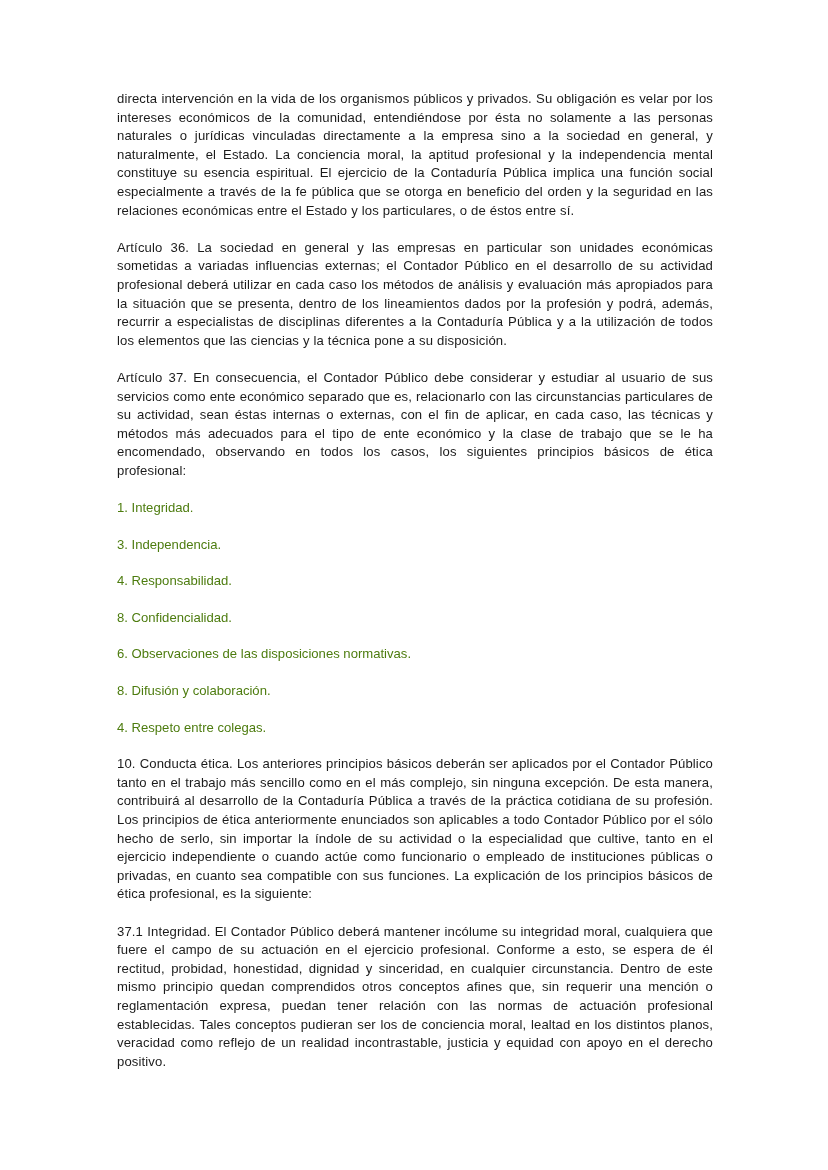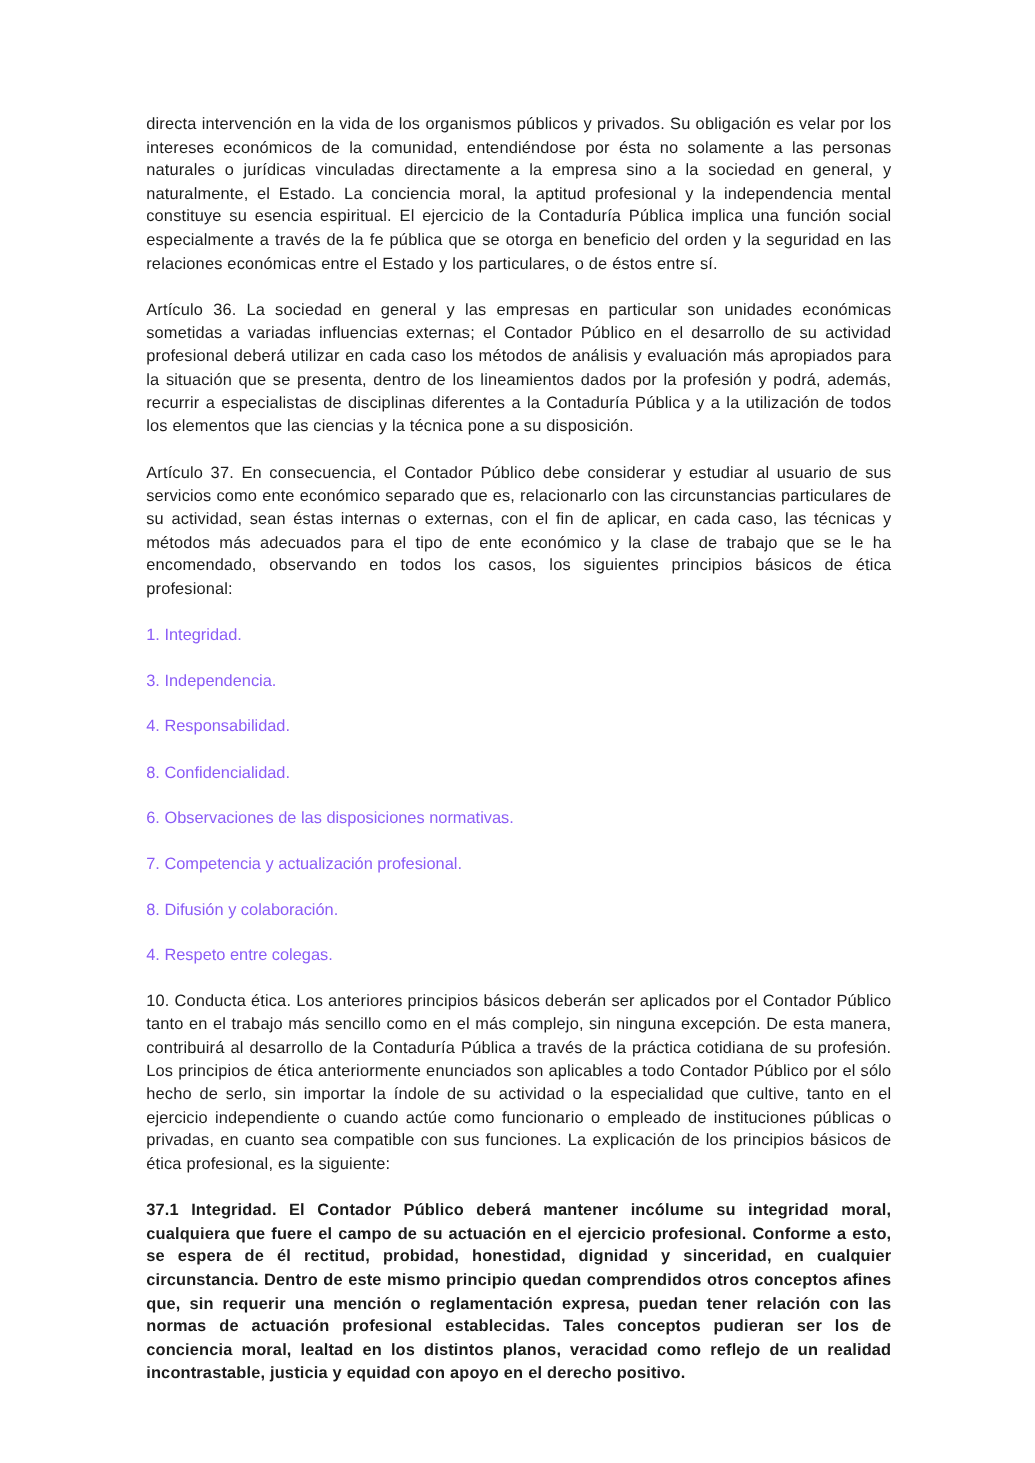--- a/index.html
+++ b/index.html
@@ -35,31 +35,30 @@
     color: #1b1b1b;
     text-align: justify;
     text-justify: inter-word;
     margin: 0 0 18.6px 0;
     hyphens: none;
     letter-spacing: 0.01em;
     word-spacing: 0.01em;
   }
   .para:last-child {
     margin-bottom: 16px;
-    font-weight: bold;
   }
   .list {
     margin: 0;
     padding: 0;
     list-style: none;
   }
   .list-item {
     font-size: 13.1px;
     line-height: 18.6px;
-    color: #8b5cf6;
+    color: #4d7c0f;
     text-align: left;
     margin: 0 0 18.0px 0;
     white-space: nowrap;
   }
   .list-block {
     margin: 0 0 18.0px 0;
   }
 </style>
 </head>
 <body>
@@ -72,21 +71,20 @@
     <p class="para">Artículo 36. La sociedad en general y las empresas en particular son unidades económicas sometidas a variadas influencias externas; el Contador Público en el desarrollo de su actividad profesional deberá utilizar en cada caso los métodos de análisis y evaluación más apropiados para la situación que se presenta, dentro de los lineamientos dados por la profesión y podrá, además, recurrir a especialistas de disciplinas diferentes a la Contaduría Pública y a la utilización de todos los elementos que las ciencias y la técnica pone a su disposición.</p>
 
     <p class="para">Artículo 37. En consecuencia, el Contador Público debe considerar y estudiar al usuario de sus servicios como ente económico separado que es, relacionarlo con las circunstancias particulares de su actividad, sean éstas internas o externas, con el fin de aplicar, en cada caso, las técnicas y métodos más adecuados para el tipo de ente económico y la clase de trabajo que se le ha encomendado, observando en todos los casos, los siguientes principios básicos de ética profesional:</p>
 
     <ul class="list list-block">
       <li class="list-item">1. Integridad.</li>
       <li class="list-item">3. Independencia.</li>
       <li class="list-item">4. Responsabilidad.</li>
       <li class="list-item">8. Confidencialidad.</li>
       <li class="list-item">6. Observaciones de las disposiciones normativas.</li>
-      <li class="list-item">7. Competencia y actualización profesional.</li>
       <li class="list-item">8. Difusión y colaboración.</li>
       <li class="list-item">4. Respeto entre colegas.</li>
     </ul>
 
     <p class="para">10. Conducta ética. Los anteriores principios básicos deberán ser aplicados por el Contador Público tanto en el trabajo más sencillo como en el más complejo, sin ninguna excepción. De esta manera, contribuirá al desarrollo de la Contaduría Pública a través de la práctica cotidiana de su profesión. Los principios de ética anteriormente enunciados son aplicables a todo Contador Público por el sólo hecho de serlo, sin importar la índole de su actividad o la especialidad que cultive, tanto en el ejercicio independiente o cuando actúe como funcionario o empleado de instituciones públicas o privadas, en cuanto sea compatible con sus funciones. La explicación de los principios básicos de ética profesional, es la siguiente:</p>
 
     <p class="para">37.1 Integridad. El Contador Público deberá mantener incólume su integridad moral, cualquiera que fuere el campo de su actuación en el ejercicio profesional. Conforme a esto, se espera de él rectitud, probidad, honestidad, dignidad y sinceridad, en cualquier circunstancia. Dentro de este mismo principio quedan comprendidos otros conceptos afines que, sin requerir una mención o reglamentación expresa, puedan tener relación con las normas de actuación profesional establecidas. Tales conceptos pudieran ser los de conciencia moral, lealtad en los distintos planos, veracidad como reflejo de un realidad incontrastable, justicia y equidad con apoyo en el derecho positivo.</p>
 
   </div>
 </div>

